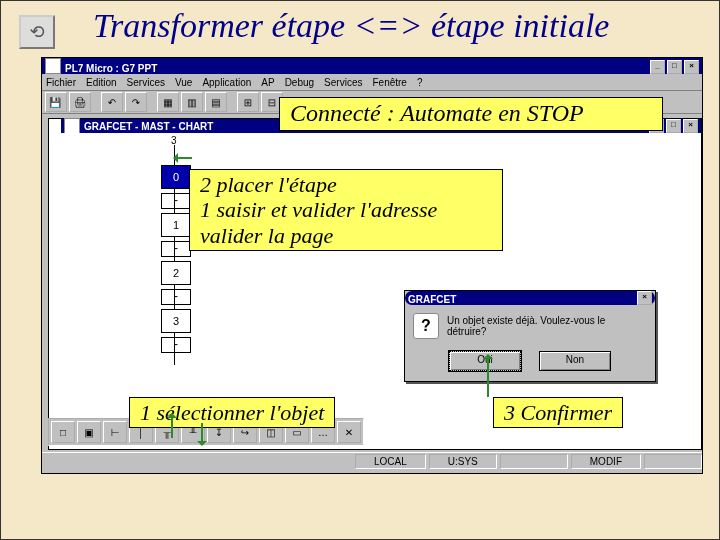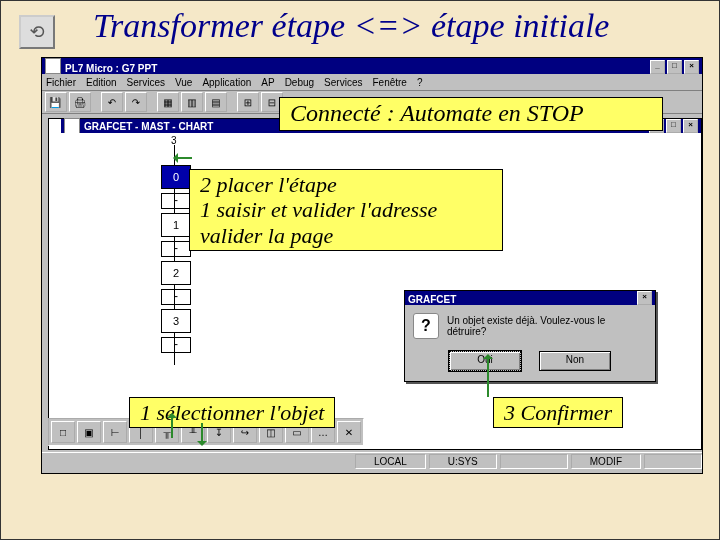--- a/index.html
+++ b/index.html
@@ -177,21 +177,21 @@
   
   .dialog {
     position:absolute;
     left: 362px; top: 176px;
     width: 250px;
     background:#c0c0c0;
     border:1px solid #000;
     box-shadow: 2px 2px 0 #555;
     font-size:10px;
   }
-  .dialog .titlebar{height:14px;}
+  .dialog .titlebar{height:14px;border-radius:7px;}
   .dialog-body{
     padding:8px;display:flex;align-items:center;gap:8px;
   }
   .qmark{
     width:24px;height:24px;border:1px solid #888;border-radius:3px;
     display:flex;align-items:center;justify-content:center;font-size:16px;font-weight:bold;background:#fff;
   }
   .dlg-btns{display:flex;justify-content:center;gap:18px;padding:4px 8px 10px;}
   .dlg-btn{
     width:70px;height:18px;border:1px solid #000;background:#c0c0c0;

